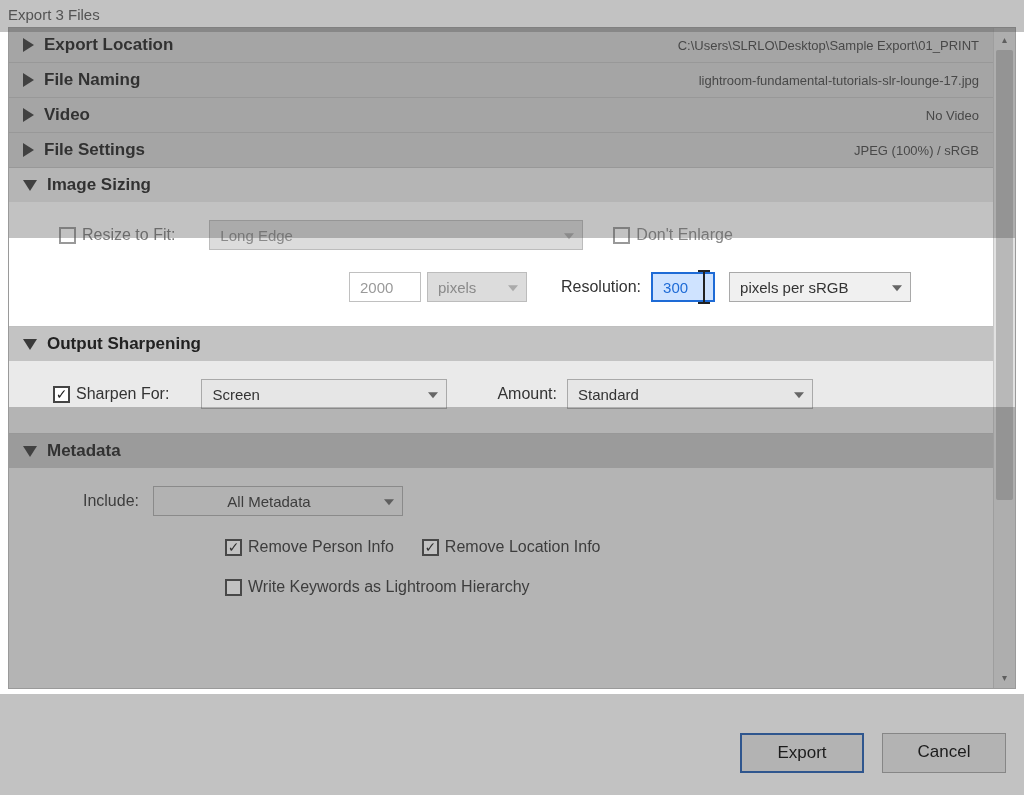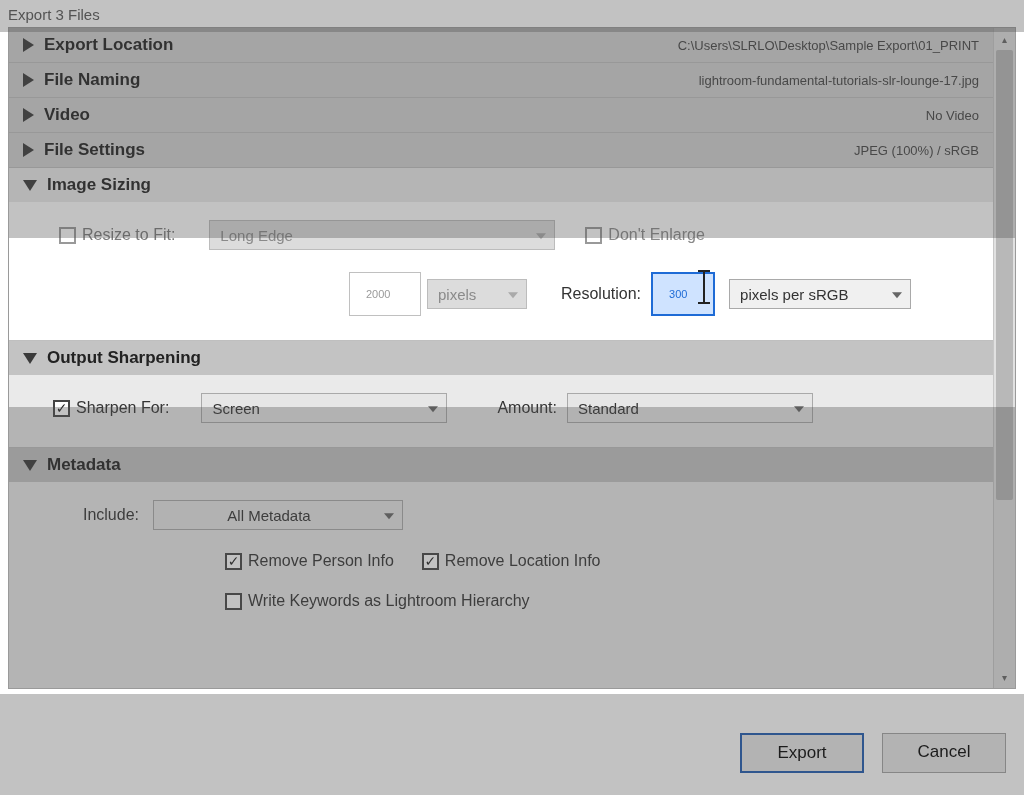--- a/index.html
+++ b/index.html
@@ -151,25 +151,25 @@
     right: 8px; top: 50%;
     transform: translateY(-30%);
     width: 0; height: 0;
     border-left: 5px solid transparent;
     border-right: 5px solid transparent;
     border-top: 6px solid #666;
   }
   .sel.disabled .caret { border-top-color: #aaa; }
 
   .txt {
-    height: 44px;
+    height: 30px;
     border: 1px solid #a2a2a2;
     background: #fff;
-    padding: 0 16px;
-    font-size: 11px;
+    padding: 0 10px;
+    font-size: 15px;
     color: #333;
   }
   .txt.disabled { color: #9a9a9a; border-color:#c0c0c0; }
   .txt.active {
     border: 2px solid #1e6bd6;
     color: #1e6bd6;
     background: #cfe3ff;
   }
 
   .label { font-size: 16px; }
@@ -280,21 +280,21 @@
           <span class="title">Image Sizing</span>
         </div>
         <div class="section-body">
           <div class="row">
             <span style="width:10px;"></span>
             <span class="chk disabled">
               <span class="box disabled"></span>
               <span class="label">Resize to Fit:</span>
             </span>
             <span style="width:26px;"></span>
-            <span class="sel disabled" style="width:346px;">
+            <span class="sel disabled" style="width:374px;">
               <span>Long Edge</span>
               <span class="caret"></span>
             </span>
             <span style="width:30px;"></span>
             <span class="chk disabled">
               <span class="box disabled"></span>
               <span class="label disabled">Don't Enlarge</span>
             </span>
           </div>
           <div class="row" style="margin-bottom:0;">

